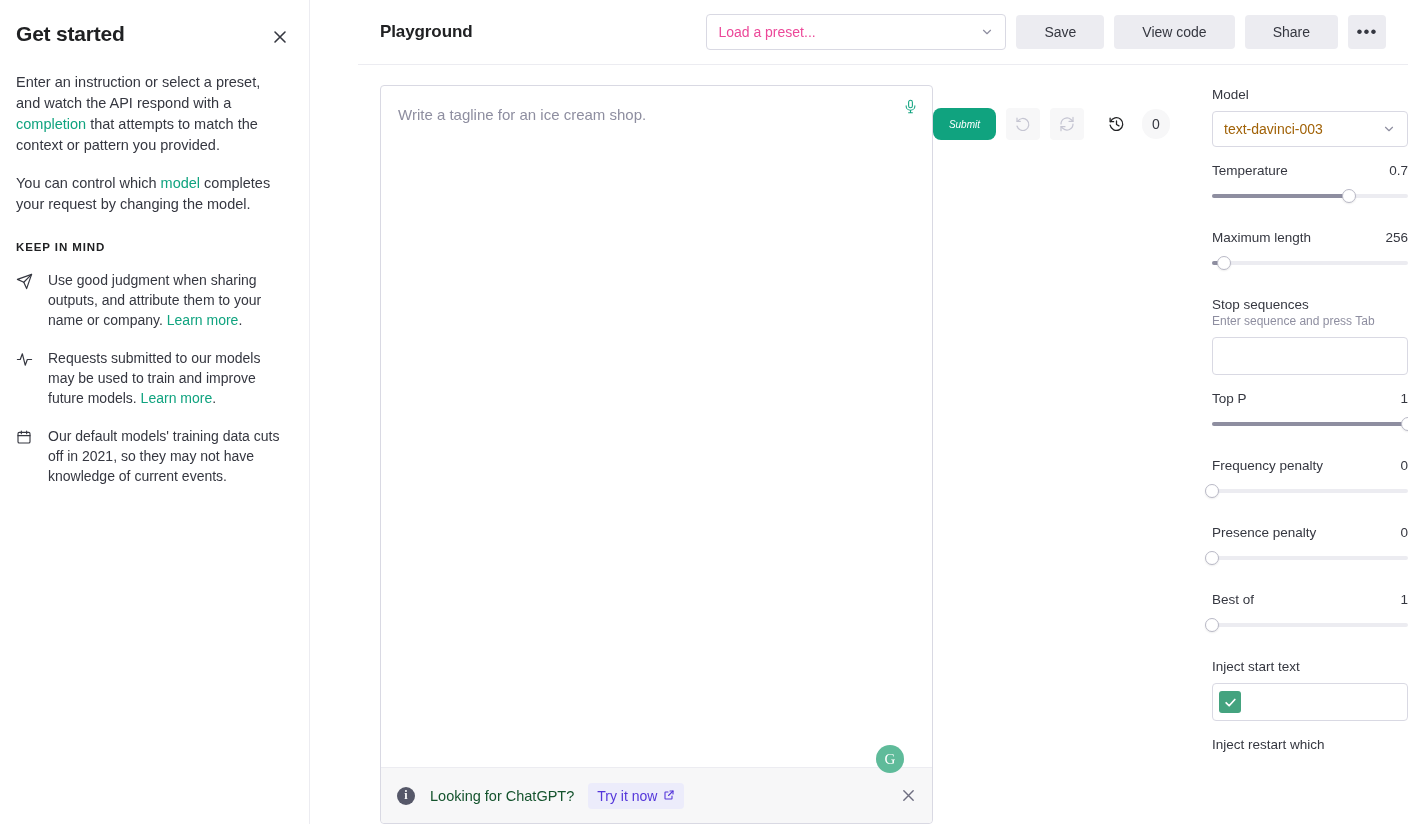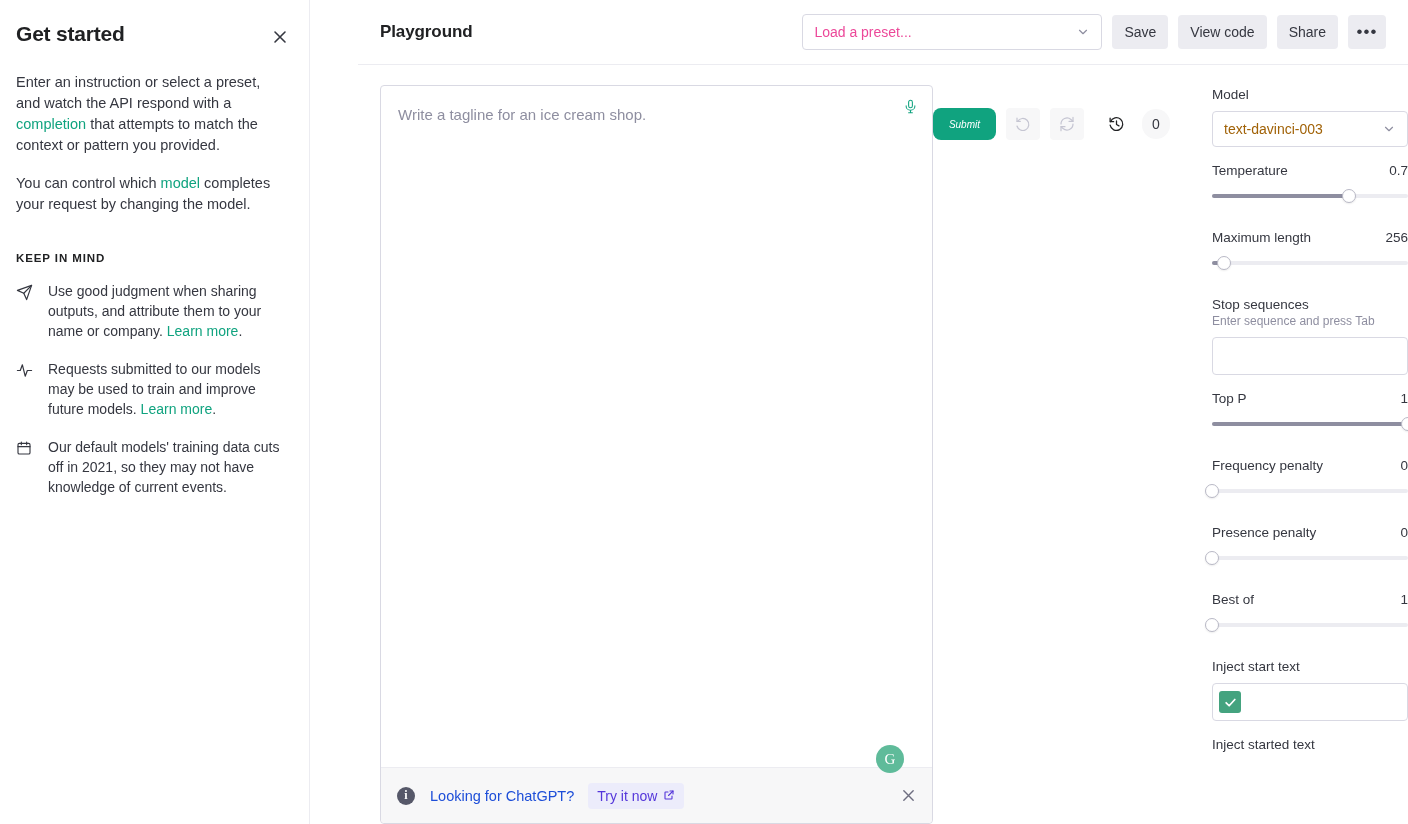--- a/index.html
+++ b/index.html
@@ -27,21 +27,21 @@
     width: 26px; height: 26px; display: flex; align-items: center; justify-content: center;
     cursor: pointer; color: #353740; margin-top: 2px; margin-right: -12px;
   }
   .lp-para {
     font-size: 14.5px; line-height: 21px; color: #353740;
     margin-top: 22px;
   }
   .lp-para + .lp-para { margin-top: 17px; }
   .lnk { color: #10a37f; text-decoration: none; cursor: pointer; }
   .kim {
-    margin-top: 37px; font-size: 11.5px; font-weight: 700;
+    margin-top: 26px; font-size: 11.5px; font-weight: 700;
     letter-spacing: 0.9px; color: #202123; text-transform: uppercase;
   }
   .kim-list { margin-top: 17px; }
   .kim-item { display: flex; gap: 14px; margin-bottom: 18px; }
   .kim-ico { flex: 0 0 18px; width: 18px; padding-top: 3px; color: #353740; }
   .kim-txt { font-size: 14px; line-height: 20px; color: #353740; }
 
   
   .right-side { flex: 1 1 auto; display: flex; flex-direction: column; height: 824px; min-width: 0; }
 
@@ -58,21 +58,21 @@
   .preset-select {
     width: 300px; height: 36px;
     border: 1px solid #d9d9e3; border-radius: 4px;
     background: #fff;
     display: flex; align-items: center;
     padding: 0 11px; cursor: pointer;
   }
   .preset-ph { font-size: 14px; color: #ec4899; flex: 1 1 auto; }
   .chev { color: #8e8ea0; display: flex; align-items: center; }
   .tbtn {
-    height: 34px; padding: 0 12px;
+    height: 34px; padding: 0 28px;
     background: #ececf1; border: none; border-radius: 4px;
     font-size: 14px; color: #353740; cursor: pointer;
     font-family: "Liberation Sans", sans-serif;
     display: flex; align-items: center; justify-content: center;
   }
   .tbtn.dots { width: 38px; padding: 0; font-size: 17px; letter-spacing: 1px; line-height: 10px; }
 
   
   .body-split { flex: 1 1 auto; display: flex; min-height: 0; }
 
@@ -116,21 +116,21 @@
     border-bottom-left-radius: 4px; border-bottom-right-radius: 4px;
   }
   .info-ico {
     width: 18px; height: 18px; border-radius: 50%;
     background: #565869; color: #fff;
     display: flex; align-items: center; justify-content: center;
     font-size: 12px; font-weight: 700;
     font-family: "Liberation Serif", serif;
     flex: 0 0 18px;
   }
-  .banner-txt { font-size: 14.5px; color: #1d4ed8; margin-left: 15px; }
+  .banner-txt { font-size: 14.5px; color: #14532d; margin-left: 15px; }
   .try-now {
     margin-left: 14px; background: #ececfb; color: #5436da;
     font-size: 14px; padding: 5px 9px; border-radius: 4px;
     display: flex; align-items: center; gap: 6px; cursor: pointer;
   }
   .banner-x { margin-left: auto; color: #6e6e80; cursor: pointer; display: flex; }
 
   .bottom-bar {
     height: 64px; flex: 0 0 64px;
     display: flex; align-items: center; gap: 10px;
@@ -456,20 +456,20 @@
           <div class="text-input">
             <span class="chk">
               <svg width="13" height="13" viewBox="0 0 24 24" fill="none" stroke="currentColor" stroke-width="3.2" stroke-linecap="round" stroke-linejoin="round">
                   <path d="M4 12.5 L9.5 18 L20 6.5"></path>
                 </svg>
             </span>
           </div>
         </div>
 
         <div class="p-section">
-          <div class="p-label">Inject started text</div>
+          <div class="p-label">Inject restart which</div>
 
         </div>
 
       </div>
     </div>
   </section>
 </div>
 
 </body></html>

